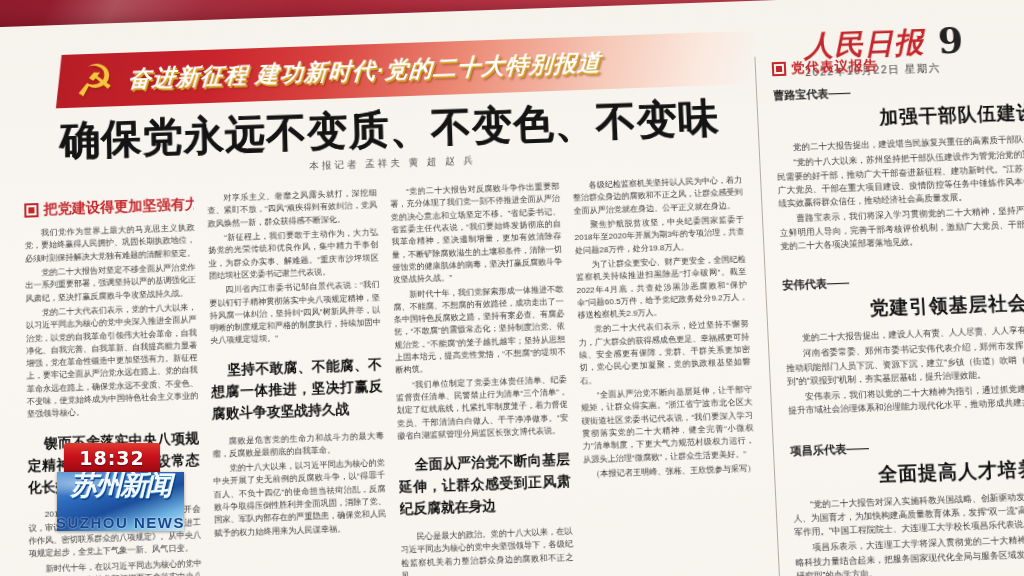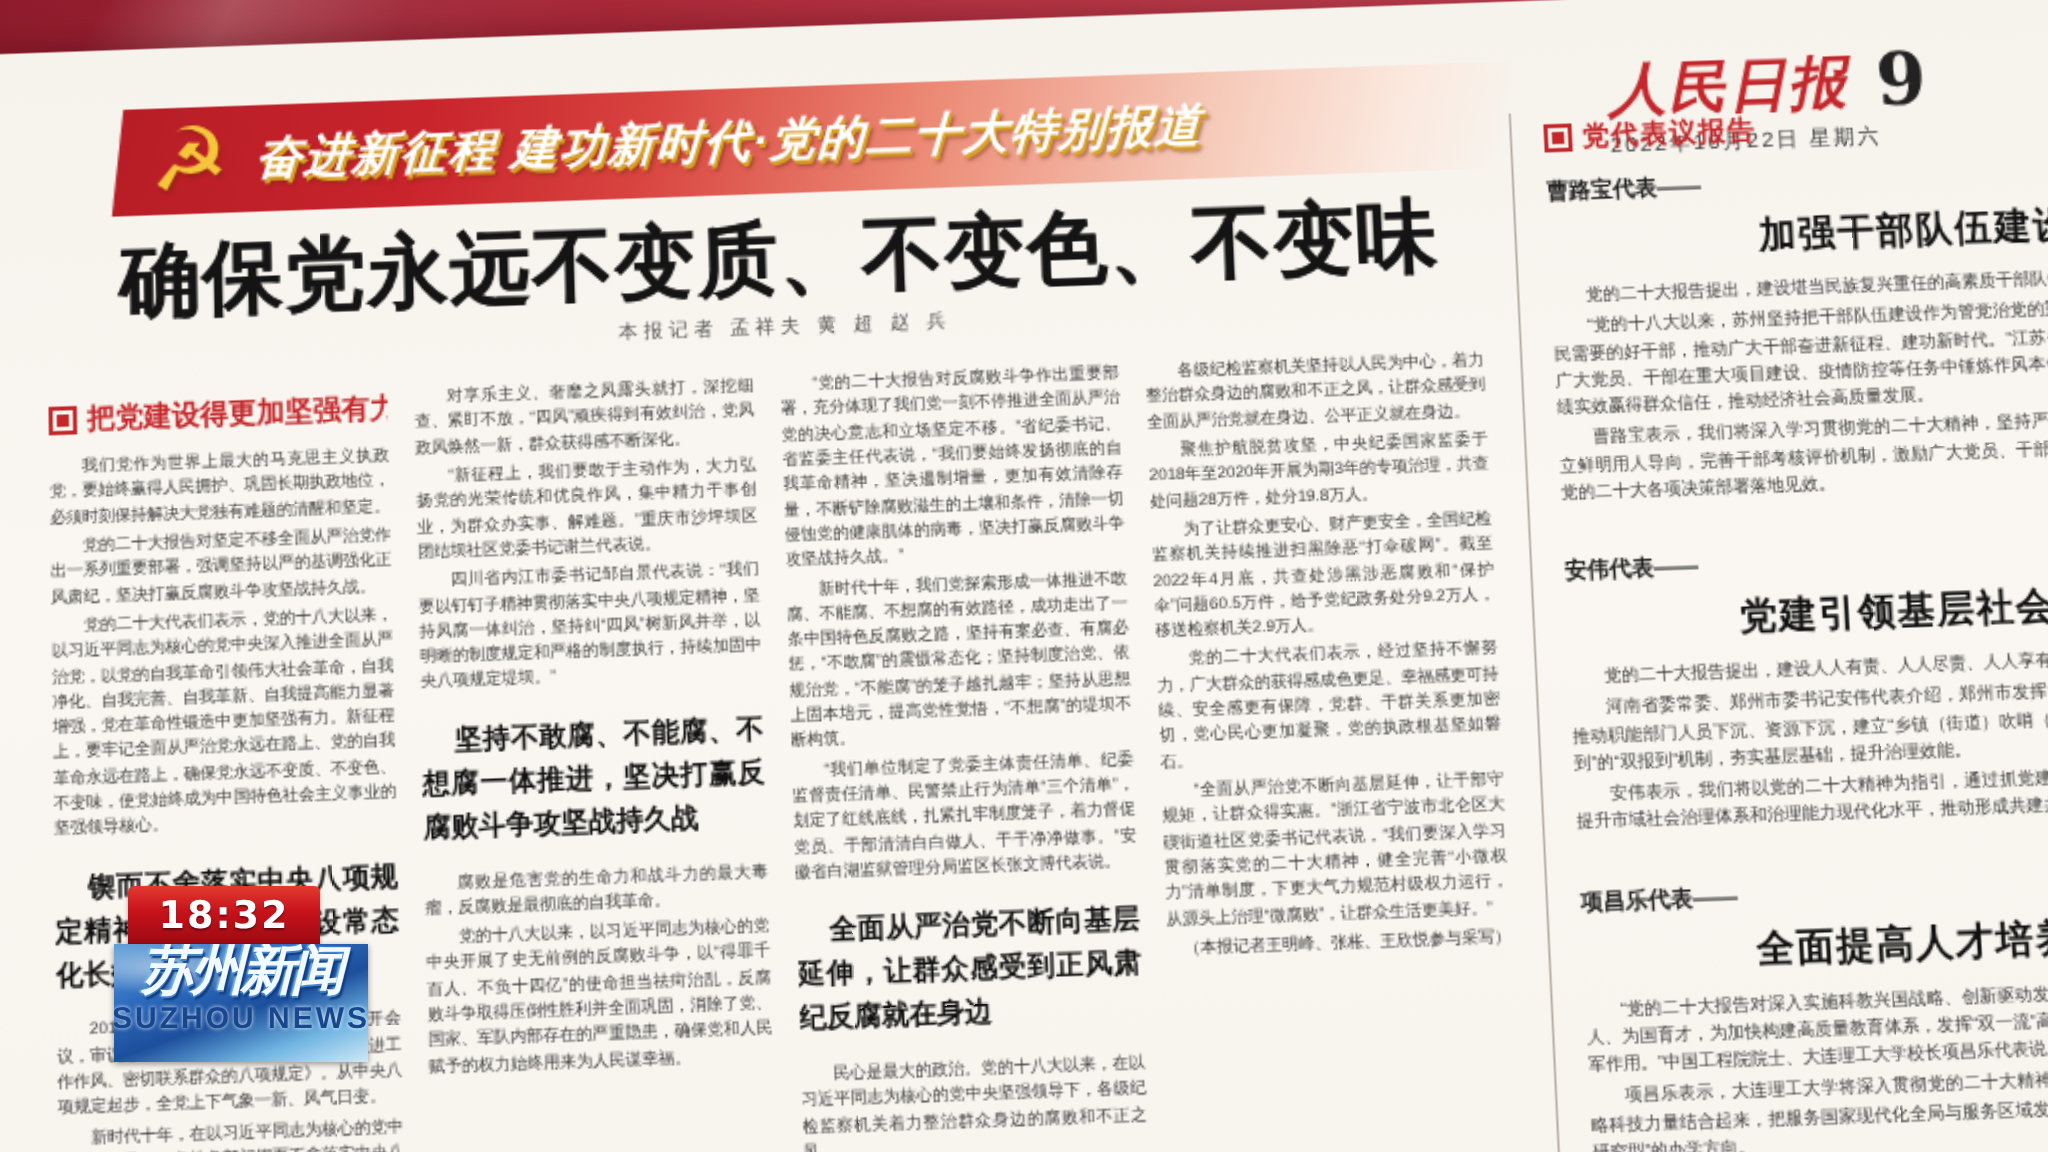--- a/index.html
+++ b/index.html
@@ -82,21 +82,21 @@
     display:flex;align-items:center;justify-content:center;
     color:#fff;font-weight:bold;font-size:19px;letter-spacing:1px;
     font-family:"DejaVu Sans",sans-serif;text-shadow:0 1px 1px rgba(0,0,0,.4);
   }
   .tv-logo{
     width:127px;height:59px;margin-top:0;
     background:
       radial-gradient(ellipse 90px 22px at 20% 20%,rgba(255,255,255,.5),transparent 60%),
       linear-gradient(160deg,#5e9fd8 0%,#2f6cbe 30%,#1c4f9c 55%,#6fb4e2 78%,#cfe9f6 100%);
     box-shadow:0 1px 3px rgba(0,0,0,.4);
-    display:flex;flex-direction:column;align-items:center;justify-content:flex-start;
+    display:flex;flex-direction:column;align-items:center;justify-content:space-between;
     overflow:hidden;
   }
   .logo-cn{
     font-size:27px;font-weight:900;font-style:italic;color:#f2f9ff;line-height:1;
     letter-spacing:-2px;white-space:nowrap;
     text-shadow:0 1px 0 #3f85cf,1px 2px 1px #123d7e,-1px 0 1px #7db9e8;
   }
   .logo-en{
     font-size:15px;font-weight:bold;color:#17478f;letter-spacing:1.5px;margin-top:2px;
     text-shadow:0 0 2px rgba(255,255,255,.9);white-space:nowrap;

